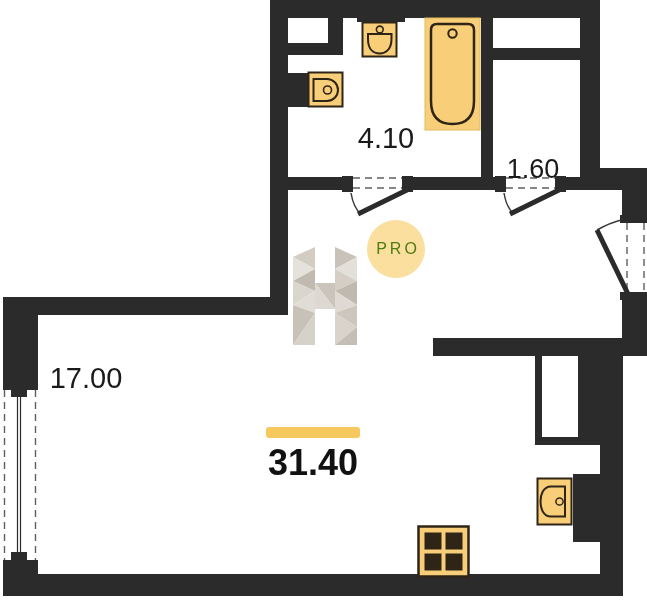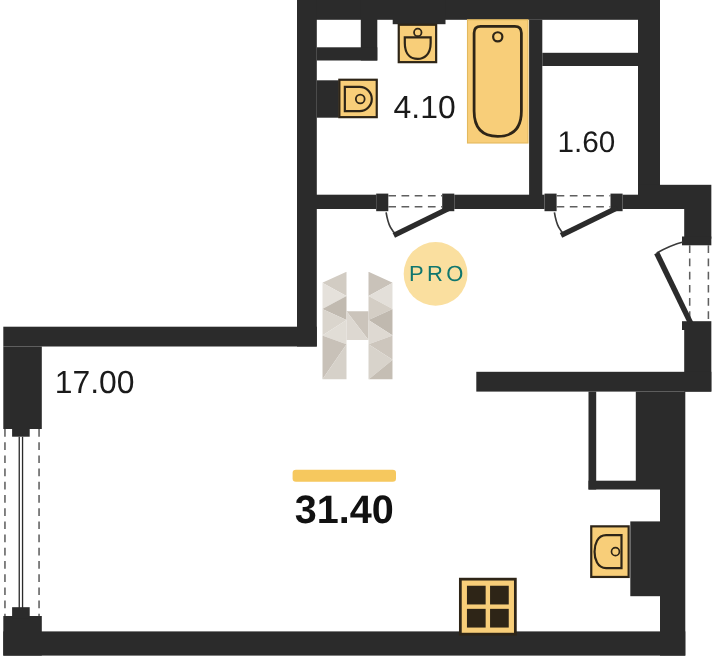--- a/index.html
+++ b/index.html
@@ -4,34 +4,34 @@
 <style>
   html,body{margin:0;padding:0;background:#ffffff;}
   .plan{
     position:relative;width:647px;height:600px;background:#ffffff;overflow:hidden;
     font-family:"Liberation Sans","DejaVu Sans",sans-serif;
   }
   .w{position:absolute;background:#2b2b2b;}
   .tick{position:absolute;background:#2b2b2b;}
   .area-label{
     position:absolute;transform:translate(-50%,-50%);
-    color:#1a1a1a;font-size:29px;letter-spacing:0px;white-space:nowrap;
+    color:#1a1a1a;font-size:29px;letter-spacing:0px;white-space:nowrap;margin-top:39px;
   }
   .area-label.small{font-size:27px;text-align:right;}
   .total-label{
     position:absolute;transform:translate(-50%,-50%);
     color:#111111;font-size:36px;font-weight:bold;white-space:nowrap;
   }
   .accent-bar{position:absolute;background:#f6c85e;border-radius:3px;}
   .pro-badge{
     position:absolute;width:58px;height:58px;border-radius:50%;
     background:#fadf9f;display:flex;align-items:center;justify-content:center;
   }
   .pro-badge span{
-    color:#0f766e;font-size:20px;font-weight:500;letter-spacing:3px;
+    color:#4d7c0f;font-size:16px;font-weight:500;letter-spacing:3px;
     transform:translateX(2px);
   }
   svg{position:absolute;left:0;top:0;}
 </style>
 </head>
 <body>
 
 <div class="plan">
 
   <div class="w" style="left:270px;top:0;width:330px;height:18px"></div>
@@ -148,20 +148,20 @@
     <polygon points="42,44 64,58 42,66" fill="#ded9d2"></polygon>
     <polygon points="64,58 42,66 64,80" fill="#cdc6bd"></polygon>
     <polygon points="42,66 64,80 42,98" fill="#d8d3cb"></polygon>
     <polygon points="64,80 42,98 64,98" fill="#c5beb4"></polygon>
   </svg>
 
   <div class="pro-badge" style="left:367px;top:220px">
     <span>PRO</span>
   </div>
 
-  <div class="area-label" style="left:86px;top:349px">17.00</div>
+  <div class="area-label" style="left:86px;top:339px">17.00</div>
   <div class="area-label" style="left:386px;top:99px">4.10</div>
   <div class="area-label small" style="left:533px;top:130px">1.60</div>
 
   <div class="accent-bar" style="left:266px;top:427px;width:94px;height:11px"></div>
   <div class="total-label" style="left:313px;top:463px">31.40</div>
 
 </div>
 
 </body></html>

